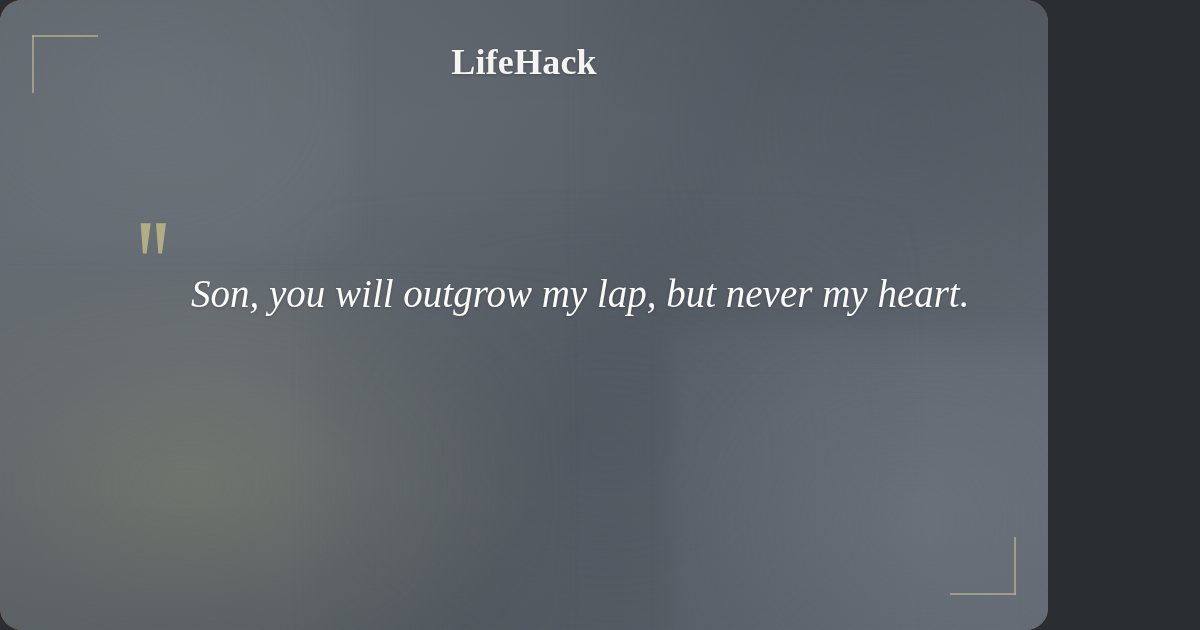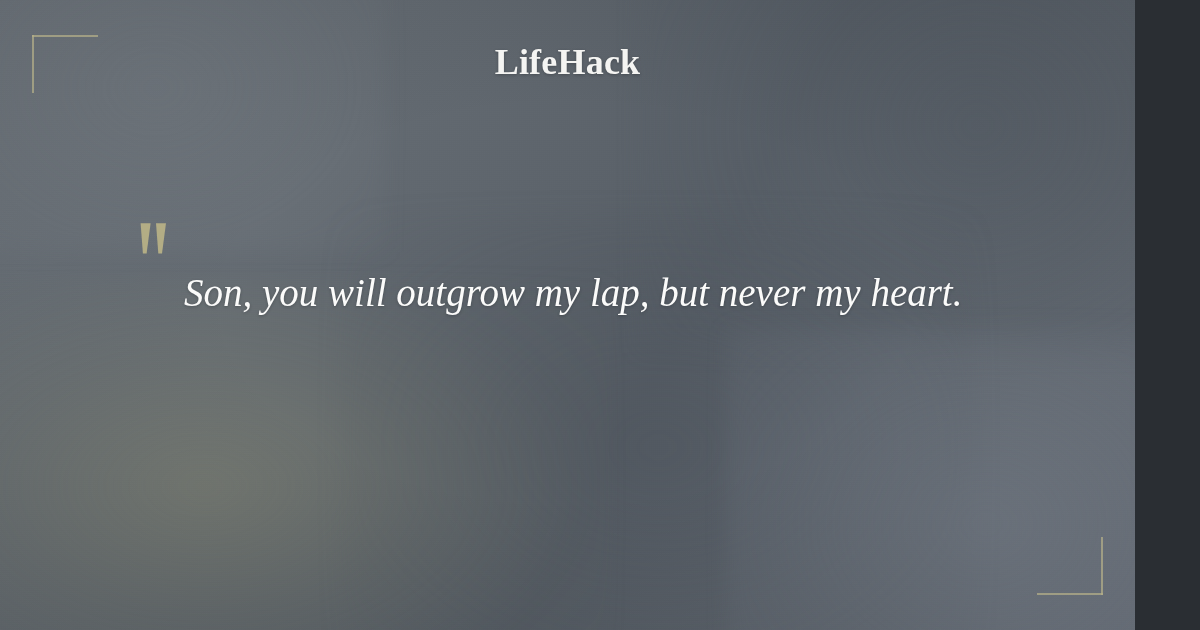--- a/index.html
+++ b/index.html
@@ -7,25 +7,26 @@
     margin: 0;
     padding: 0;
     background: #2a2e33;
   }
   body {
     font-family: "Liberation Sans", sans-serif;
   }
 
   .quote-card {
     position: relative;
-    width: 1135px;
+    width: 1048px;
     height: 630px;
     overflow: hidden;
     background-color: #c2410c;
     box-sizing: border-box;
+    border-radius: 22px;
   }
 
   
   .bg-base {
     position: absolute;
     inset: 0;
     background: linear-gradient(118deg, #6f767d 0%, #646b72 28%, #575e66 58%, #636a72 82%, #727983 100%);
   }
   .bg-glow-warm {
     position: absolute;
@@ -132,21 +133,21 @@
     height: 40px;
     margin-bottom: 6px;
   }
   .quote-text {
     font-family: "Liberation Serif", "DejaVu Serif", serif;
     font-style: italic;
     font-weight: 400;
     font-size: 39px;
     line-height: 1.28;
     color: #fbfbfa;
-    margin: 0;
+    margin: 7px;
     padding-left: 48px;
     text-shadow: 0 1px 3px rgba(20,24,28,0.28);
     white-space: nowrap;
   }
 </style>
 </head>
 <body>
 
 <div class="quote-card">
 

